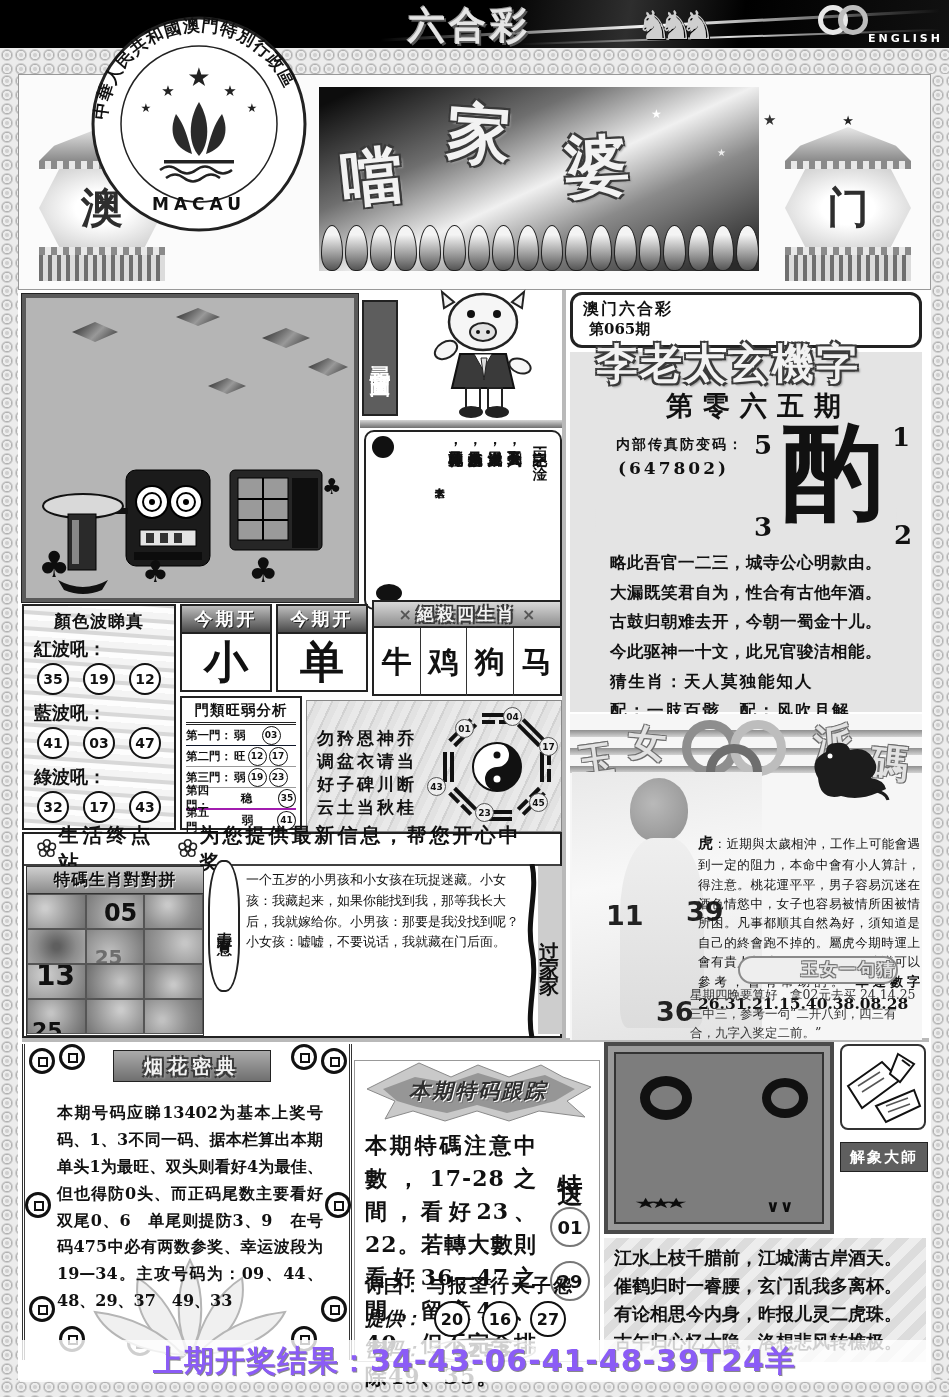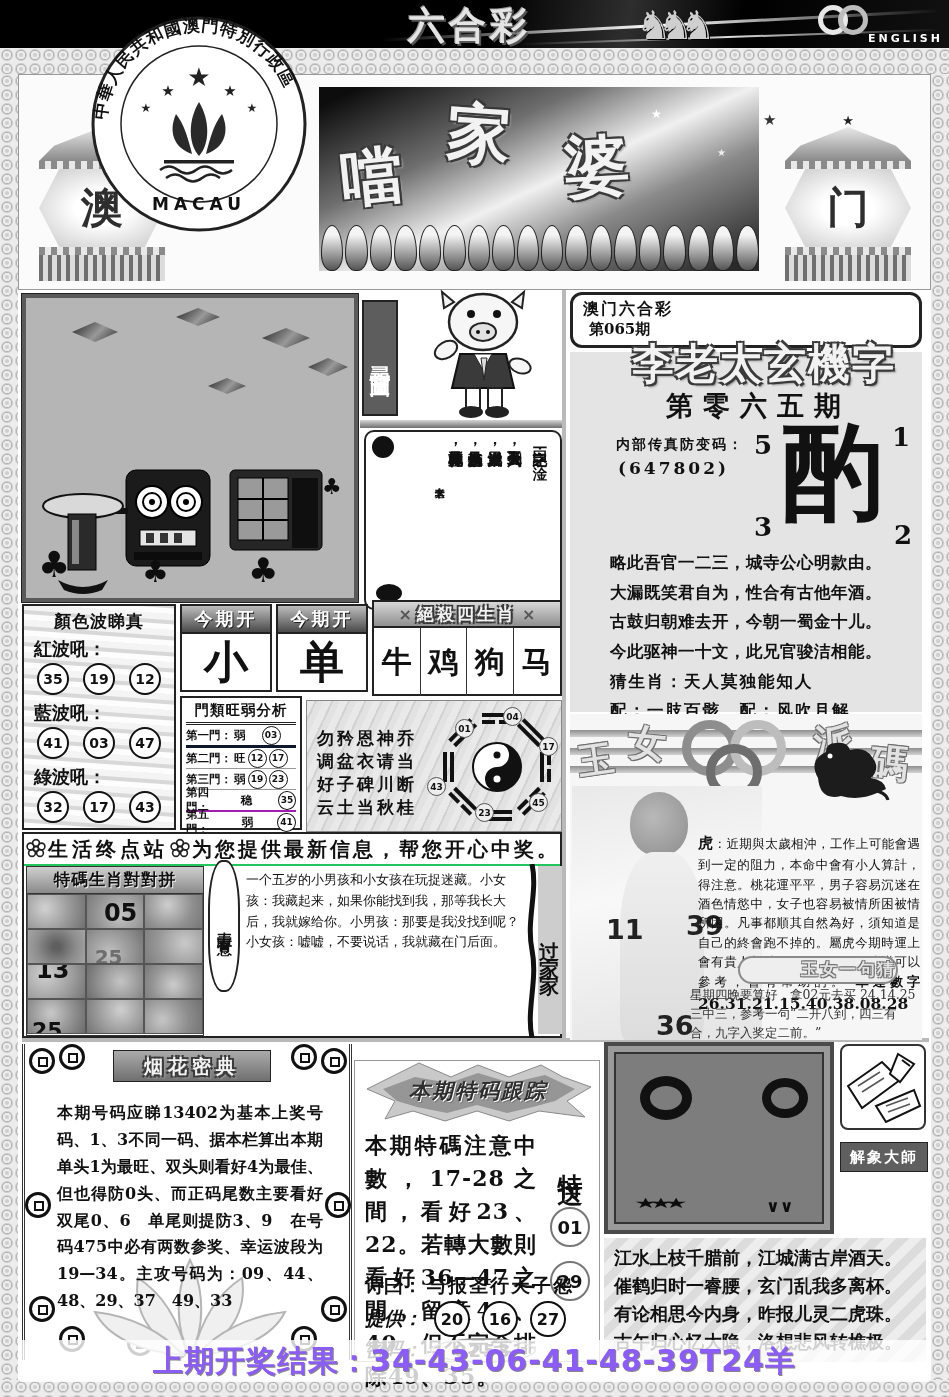--- a/index.html
+++ b/index.html
@@ -243,21 +243,21 @@
     <div class="kh">今期开</div>
     <div class="serif" style="font-size:44px;font-weight:900;text-align:center;line-height:56px">小</div>
   </div>
   <div class="p bd" style="left:276px;top:604px;width:92px;height:88px;box-sizing:border-box">
     <div class="kh">今期开</div>
     <div class="serif" style="font-size:44px;font-weight:900;text-align:center;line-height:56px">单</div>
   </div>
 
   <div class="p bd" style="left:180px;top:696px;width:122px;height:134px;box-sizing:border-box;padding:3px 4px">
     <div class="serif b" style="font-size:14.5px;letter-spacing:1px;border-bottom:3px double #222;padding-bottom:2px;text-align:center">門類旺弱分析</div>
-    <div style="display:flex;align-items:center;gap:2px;border-bottom:3px solid #0f172a;height:20px">
+    <div style="display:flex;align-items:center;gap:2px;border-bottom:1px solid #0f172a;height:20px">
       <span class="serif b" style="font-size:11.5px">第一門：</span>
       <span class="serif b" style="font-size:11.5px">弱</span>
       <span class="cn cn16" style="margin-left:14px">03</span>
     </div>
     <div style="display:flex;align-items:center;gap:2px;border-bottom:1px solid #999;height:20px">
       <span class="serif b" style="font-size:11.5px">第二門：</span>
       <span class="serif b" style="font-size:11.5px">旺</span>
       <span class="cn cn16">12</span>
       <span class="cn cn16">17</span>
     </div>
@@ -348,21 +348,21 @@
     </svg>
     <span class="cn cn16" style="position:absolute;left:148px;top:18px;background:#eee;border-color:#555">01</span>
     <span class="cn cn16" style="position:absolute;left:196px;top:6px;background:#eee;border-color:#555">04</span>
     <span class="cn cn16" style="position:absolute;left:232px;top:36px;background:#eee;border-color:#555">17</span>
     <span class="cn cn16" style="position:absolute;left:222px;top:92px;background:#eee;border-color:#555">45</span>
     <span class="cn cn16" style="position:absolute;left:168px;top:102px;background:#eee;border-color:#555">23</span>
     <span class="cn cn16" style="position:absolute;left:120px;top:76px;background:#eee;border-color:#555">43</span>
   </div>
 
   <div class="p bd" style="left:22px;top:832px;width:540px;height:206px;box-sizing:border-box">
-    <div style="height:30px;border-bottom:2px solid #22c55e;display:flex;align-items:center;padding-left:0">
+    <div style="height:30px;border-bottom:2px solid #404040;display:flex;align-items:center;padding-left:11px">
       <svg width="24" height="24" viewBox="0 0 24 24">
           <g fill="none" stroke="#222" stroke-width="1.6">
             <circle cx="12" cy="6" r="3.4"></circle>
             <circle cx="6.5" cy="9.5" r="3.4"></circle>
             <circle cx="17.5" cy="9.5" r="3.4"></circle>
             <circle cx="8" cy="16" r="3.4"></circle>
             <circle cx="16" cy="16" r="3.4"></circle>
             <circle cx="12" cy="12" r="2.6"></circle>
           </g>
         </svg>
@@ -389,21 +389,21 @@
         <div class="gridcell" style="background:radial-gradient(circle at 60% 60%,#c2c2c2 5%,#969696 60%,#7a7a7a)">
             <span class="b" style="position:absolute;right:6px;top:4px;font-size:24px">05</span>
           </div>
         <div class="gridcell" style="background:radial-gradient(circle at 40% 30%,#c9c9c9 5%,#8f8f8f 60%,#767676)"></div>
         <div class="gridcell" style="background:radial-gradient(circle at 50% 50%,#5f5f5f 10%,#8d8d8d 60%,#a5a5a5)"></div>
         <div class="gridcell" style="background:radial-gradient(circle at 40% 70%,#bdbdbd 5%,#939393 60%,#727272)">
             <span class="b" style="position:absolute;left:8px;bottom:-6px;font-size:20px;color:#6e6e6e">25</span>
           </div>
         <div class="gridcell" style="background:radial-gradient(circle at 70% 40%,#c6c6c6 5%,#989898 60%,#7d7d7d)"></div>
         <div class="gridcell" style="background:radial-gradient(circle at 30% 30%,#cccccc 5%,#9d9d9d 60%,#757575)">
-            <span class="b" style="position:absolute;left:8px;bottom:14px;font-size:24px">13</span>
+            <span class="b" style="position:absolute;left:8px;bottom:6px;font-size:28px">13</span>
           </div>
         <div class="gridcell" style="background:radial-gradient(circle at 60% 50%,#c0c0c0 5%,#909090 60%,#6d6d6d)"></div>
         <div class="gridcell" style="background:radial-gradient(circle at 50% 60%,#c8c8c8 5%,#959595 60%,#787878)"></div>
         <div class="gridcell" style="background:radial-gradient(circle at 40% 40%,#c4c4c4 5%,#8e8e8e 60%,#6a6a6a)">
             <span class="b" style="position:absolute;left:4px;bottom:-10px;font-size:22px">25</span>
           </div>
         <div class="gridcell" style="background:radial-gradient(circle at 60% 30%,#cbcbcb 5%,#979797 60%,#737373)"></div>
         <div class="gridcell" style="background:radial-gradient(circle at 30% 60%,#c1c1c1 5%,#8c8c8c 60%,#717171)"></div>
       </div>
     </div>
@@ -423,21 +423,21 @@
   <div class="p" style="left:22px;top:1038px;width:907px;height:4px;background:#b9b9b9"></div>
 
   <div class="p" style="left:570px;top:292px;width:352px;height:56px;border:3px solid #222;border-radius:12px;box-sizing:border-box;background:#fff;padding:4px 10px">
     <div class="b" style="font-size:16px;letter-spacing:2px">澳门六合彩</div>
     <div class="b serif" style="font-size:15px;margin-left:6px">第065期</div>
   </div>
 
   <div class="p" style="left:570px;top:352px;width:352px;height:360px;background:#e4e4e4;box-sizing:border-box;
               border-left:26px solid transparent;border-right:26px solid transparent;border-bottom:24px solid transparent;
               border-image:radial-gradient(circle at 50% 50%,#fdfdfd 36%,#cfcfcf 48%,transparent 60%) 26 round">
-    <div class="serif outline" style="position:absolute;left:0;top:-16px;width:300px;text-align:right;font-size:42px;font-weight:900;letter-spacing:2px;white-space:nowrap">李老太玄機字</div>
+    <div class="serif outline" style="position:absolute;left:0;top:-16px;width:300px;text-align:left;font-size:42px;font-weight:900;letter-spacing:2px;white-space:nowrap">李老太玄機字</div>
     <div class="serif b" style="position:absolute;left:70px;top:36px;font-size:27px;letter-spacing:10px">第零六五期</div>
     <div class="serif b" style="position:absolute;left:20px;top:84px;font-size:14px;letter-spacing:2px">内部传真防变码：</div>
     <div class="serif b" style="position:absolute;left:22px;top:106px;font-size:17px;letter-spacing:3px">(647802)</div>
     <div class="serif b" style="position:absolute;left:158px;top:78px;font-size:26px">5</div>
     <div class="serif b" style="position:absolute;left:296px;top:70px;font-size:26px">1</div>
     <div class="serif b" style="position:absolute;left:158px;top:160px;font-size:26px">3</div>
     <div class="serif b" style="position:absolute;left:298px;top:168px;font-size:26px">2</div>
     <div class="serif" style="position:absolute;left:184px;top:52px;font-size:104px;font-weight:900">酌</div>
     <div class="serif b" style="position:absolute;left:14px;top:196px;font-size:16.5px;line-height:1.8;letter-spacing:0.5px">
       <div>略此吾官一二三，城寺公心明款由。</div>
@@ -456,21 +456,21 @@
     <div class="p" style="left:112px;top:0;width:130px;height:86px">
       <div style="position:absolute;left:0;top:6px;width:56px;height:56px;border:9px solid #8e8e8e;border-radius:50%;box-sizing:border-box"></div>
       <div style="position:absolute;left:48px;top:6px;width:56px;height:56px;border:9px solid #bdbdbd;border-radius:50%;box-sizing:border-box"></div>
       <div style="position:absolute;left:24px;top:30px;width:56px;height:56px;border:9px solid #6e6e6e;border-radius:50%;box-sizing:border-box"></div>
     </div>
     <span class="p serif outline2" style="left:8px;top:22px;font-size:36px;font-weight:900;transform:rotate(-8deg)">玉</span>
     <span class="p serif outline2" style="left:58px;top:4px;font-size:38px;font-weight:900;transform:rotate(5deg)">女</span>
     <span class="p serif outline2" style="left:244px;top:2px;font-size:40px;font-weight:900;transform:rotate(-4deg)">派</span>
     <span class="p serif outline2" style="left:300px;top:24px;font-size:38px;font-weight:900;transform:rotate(6deg)">碼</span>
 
-    <div class="p" style="left:2px;top:72px;width:190px;height:270px;background:linear-gradient(170deg,#e9e9e9,#f8f8f8 40%,#e2e2e2)">
+    <div class="p" style="left:2px;top:58px;width:190px;height:270px;background:linear-gradient(170deg,#e9e9e9,#f8f8f8 40%,#e2e2e2)">
       <div style="position:absolute;left:58px;top:6px;width:58px;height:64px;border-radius:50% 50% 46% 46%;background:radial-gradient(circle at 40% 40%,#b9b9b9,#8d8d8d)"></div>
       <div style="position:absolute;left:48px;top:66px;width:84px;height:190px;border-radius:40% 40% 10% 10%;background:linear-gradient(#efefef,#dcdcdc)"></div>
       <span class="b" style="position:absolute;left:34px;top:128px;font-size:27px;color:#222">11</span>
       <span class="b" style="position:absolute;left:114px;top:124px;font-size:27px;color:#222">39</span>
       <span class="b" style="position:absolute;left:84px;top:224px;font-size:27px;color:#222">36</span>
     </div>
 
     <svg class="p" style="left:218px;top:24px" width="104" height="72" viewBox="0 0 104 72">
       <path d="M30,40 q-10,-18 8,-26 q0,-9 10,-9 q11,-2 14,7 q15,-4 22,7 q9,11 -1,21 q13,2 15,11 l-9,4 q-18,8 -36,3 q-21,5 -23,-18 Z" fill="#1c1c1c"></path>
       <path d="M84,52 q14,2 16,10" stroke="#1c1c1c" stroke-width="3" fill="none"></path>

